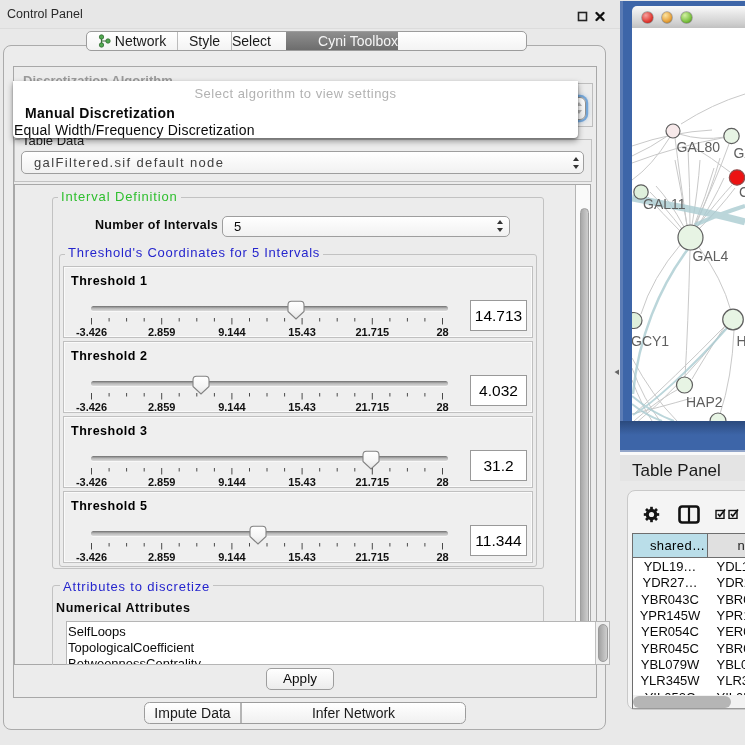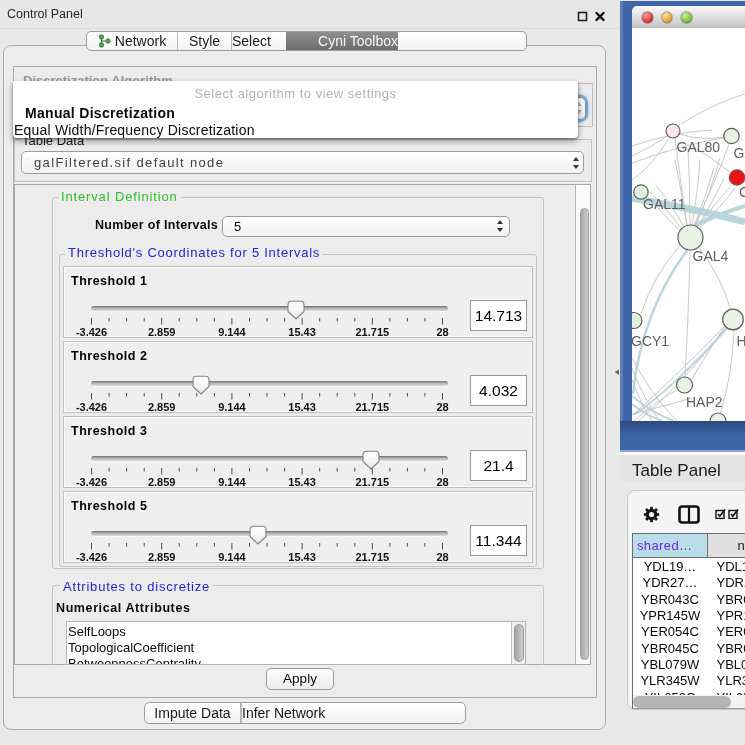--- a/index.html
+++ b/index.html
@@ -199,21 +199,21 @@
       </g>
     </svg>
   <div class="b" style="position:absolute;left:0;top:59px;height:12px;font-size:11px;color:#111">
       <span style="position:absolute;left:-2.5px;top:0;width:60px;text-align:center">-3.426</span>
       <span style="position:absolute;left:67.7px;top:0;width:60px;text-align:center">2.859</span>
       <span style="position:absolute;left:137.9px;top:0;width:60px;text-align:center">9.144</span>
       <span style="position:absolute;left:208.1px;top:0;width:60px;text-align:center">15.43</span>
       <span style="position:absolute;left:278.3px;top:0;width:60px;text-align:center">21.715</span>
       <span style="position:absolute;left:348.5px;top:0;width:60px;text-align:center">28</span>
     </div>
-  <div class="vbox">21.4</div>
+  <div class="vbox">31.2</div>
 </div>
 <div class="tpanel" style="top:490.5px">
   <div class="b" style="position:absolute;left:7px;top:7px;font-size:12.5px;letter-spacing:0.5px">Threshold 5</div>
   <div class="track"></div>
   <svg style="position:absolute;left:185px;top:33.5px" width="18" height="20" viewBox="0 0 18 20">
       <path d="M1,5 Q1,1.2 4.5,1.2 L13.5,1.2 Q17,1.2 17,5 L17,11.5 L9,19 L1,11.5 Z" fill="url(#th)" stroke="#828282" stroke-width="1.1"></path>
     </svg>
   <svg style="position:absolute;left:21px;top:51px" width="364" height="8" viewBox="0 0 364 8" class="ticks">
       <g stroke="#4a4a4a" stroke-width="1">
         <line x1="6.5" y1="0" x2="6.5" y2="6.5"></line>
@@ -249,31 +249,31 @@
     </div>
   <div class="vbox">11.344</div>
 </div>
 
 <div class="abs" style="left:14px;top:570px;width:577px;height:95px;overflow:hidden">
   <div class="grp" style="left:38px;top:15px;width:492px;height:120px"></div>
   <div class="abs b" style="left:42px;top:25px;font-size:12.5px;color:#0a0a0a;">&nbsp;</div>
 </div>
 <div class="grplbl" style="left:60px;top:580.5px;font-size:13px;letter-spacing:0.8px;color:#2525cd">Attributes to discretize</div>
 <div class="abs b" style="left:56px;top:601px;font-size:12.5px;letter-spacing:0.6px;color:#0a0a0a">Numerical Attributes</div>
-<div class="abs" style="left:66px;top:621px;width:460px;height:44px;background:#fff;border:1px solid #b5b5b5;box-sizing:border-box;overflow:hidden">
+<div class="abs" style="left:66px;top:621px;width:544px;height:44px;background:#fff;border:1px solid #b5b5b5;box-sizing:border-box;overflow:hidden">
   <div style="position:absolute;left:1px;top:1.5px;font-size:13px;line-height:16px;color:#0a0a0a">SelfLoops<br>TopologicalCoefficient<br>BetweennessCentrality</div>
   <div style="position:absolute;right:0;top:0;width:13px;height:100%;background:#f0f0f0;border-left:1px solid #c0c0c0"></div>
   <div style="position:absolute;right:1.5px;top:2px;width:10px;height:38px;border-radius:5px;background:linear-gradient(90deg,#a2a2a2,#cfcfcf);border:1px solid #9a9a9a;box-sizing:border-box"></div>
 </div>
 
 <div class="abs" style="left:266px;top:668px;width:68px;height:22px;background:linear-gradient(#ffffff,#ececec);border:1px solid #9e9e9e;border-radius:5px;box-sizing:border-box;text-align:center;font-size:13.5px;line-height:20px;color:#0a0a0a">Apply</div>
 
 <div class="abs" style="left:144px;top:702px;width:322px;height:22px;background:linear-gradient(#ffffff,#f0f0f0);border:1px solid #9c9c9c;border-radius:5.5px;box-sizing:border-box;display:flex">
   <div class="tseg" style="width:95px;text-align:center;font-size:14px;line-height:21.5px;color:#1a1a1a;border-right:1px solid #b5b5b5">Impute Data</div>
-  <div class="tseg" style="flex:1;text-align:left;font-size:14px;line-height:21.5px;color:#1a1a1a;border-left:1px solid #b5b5b5">Infer Network</div>
+  <div class="tseg" style="flex:1;text-align:center;font-size:14px;line-height:21.5px;color:#1a1a1a;border-left:1px solid #b5b5b5">Infer Network</div>
 </div>
 
 <div class="abs" style="left:620px;top:1px;width:125px;height:451px;background:#3d65a8"></div>
 <div class="abs" style="left:620px;top:1px;width:3px;height:451px;background:#5c7cb5"></div>
 <div class="abs" style="left:620px;top:421px;width:125px;height:31px;background:linear-gradient(#2b4a7d,#3d65a8 45%)"></div>
 <div class="abs" style="left:620px;top:449.5px;width:125px;height:2.5px;background:#93a6c9"></div>
 
 <div class="abs" style="left:632px;top:6px;width:113px;height:22px;background:linear-gradient(#f9f9f9,#cfcfcf 80%,#c0c0c0);border-radius:5px 0 0 0;border-bottom:1px solid #8a8a8a"></div>
 <div class="abs" style="left:642px;top:12px;width:10.5px;height:10.5px;border-radius:50%;background:radial-gradient(circle at 35% 30%, #f6a2a0, #e23d36 60%, #b01e16);box-shadow:inset 0 0 1px rgba(0,0,0,.4),0 0 0 0.7px rgba(60,60,60,.45)"></div>
 <div class="abs" style="left:661.5px;top:12px;width:10.5px;height:10.5px;border-radius:50%;background:radial-gradient(circle at 35% 30%, #fbe3a0, #e8a33d 60%, #b57712);box-shadow:inset 0 0 1px rgba(0,0,0,.4),0 0 0 0.7px rgba(60,60,60,.45)"></div>
@@ -375,19 +375,19 @@
 <svg class="abs" style="left:715px;top:508px" width="12" height="11" viewBox="0 0 12 11">
   <rect x="1" y="2.5" width="8" height="8" fill="none" stroke="#111" stroke-width="1.4"></rect>
   <path d="M3 6 L4.8 8.2 L10 1.5" stroke="#111" stroke-width="1.7" fill="none"></path>
 </svg>
 <svg class="abs" style="left:727.5px;top:508px" width="12" height="11" viewBox="0 0 12 11">
   <rect x="1" y="2.5" width="8" height="8" fill="none" stroke="#111" stroke-width="1.4"></rect>
   <path d="M3 6 L4.8 8.2 L10 1.5" stroke="#111" stroke-width="1.7" fill="none"></path>
 </svg>
 
 <div class="abs" style="left:631.5px;top:532.5px;width:113.5px;height:176px;border-left:1.5px solid #6e6e6e;border-top:1.5px solid #6e6e6e;border-bottom:1px solid #9a9a9a;box-sizing:border-box;overflow:hidden;background:#fff">
-  <div style="position:absolute;left:0;top:0;width:75px;height:24.5px;background:#badee9;border-bottom:1.5px solid #6e6e6e;border-right:1.5px solid #6e6e6e;box-sizing:border-box;text-align:right;padding-right:14px;font-size:13px;letter-spacing:0.4px;line-height:23px;color:#6d28d9">shared…</div>
+  <div style="position:absolute;left:0;top:0;width:75px;height:24.5px;background:#badee9;border-bottom:1.5px solid #6e6e6e;border-right:1.5px solid #6e6e6e;box-sizing:border-box;text-align:right;padding-right:1px;font-size:13px;letter-spacing:0.4px;line-height:23px;color:#000000">shared…</div>
   <div style="position:absolute;left:75px;top:0;width:60px;height:24.5px;background:#e0e0e0;border-bottom:1.5px solid #6e6e6e;box-sizing:border-box;font-size:13px;line-height:23px;color:#222;padding-left:30px">na</div>
   <div style="position:absolute;left:0;top:25.5px;width:75px;text-align:center;font-size:13px;line-height:16.35px;color:#0a0a0a">YDL19…<br>YDR27…<br>YBR043C<br>YPR145W<br>YER054C<br>YBR045C<br>YBL079W<br>YLR345W<br>YIL052C</div>
   <div style="position:absolute;left:84px;top:25.5px;font-size:13px;line-height:16.35px;color:#0a0a0a;white-space:nowrap">YDL19<br>YDR27<br>YBR04<br>YPR14<br>YER05<br>YBR04<br>YBL07<br>YLR34<br>YIL05</div>
   <div style="position:absolute;left:0;top:161.5px;width:100%;height:14px;background:#f2f2f2"></div>
   <div style="position:absolute;left:0;top:162.5px;width:98px;height:12px;background:#b5b5b5;border-radius:6px"></div>
 </div>
 
 </body></html>

